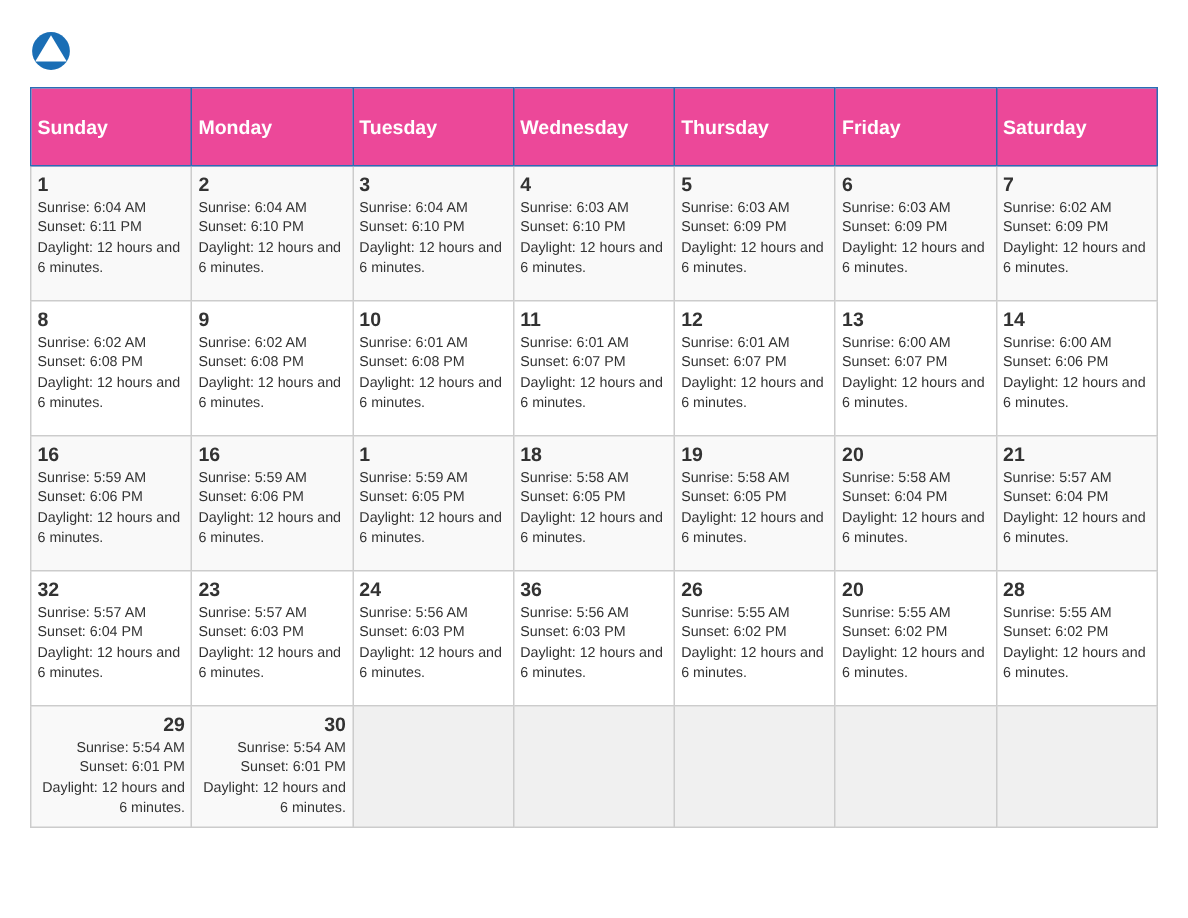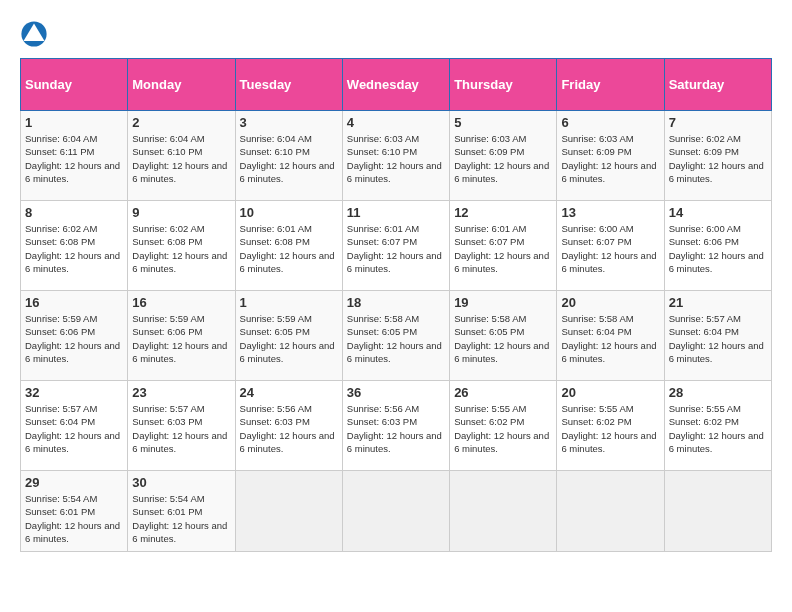--- a/index.html
+++ b/index.html
@@ -83,20 +83,21 @@
     .cell-info {
       font-size: 9.5px;
       line-height: 1.4;
       color: #333;
     }
     .empty-cell {
       background: #f0f0f0 !important;
     }
     .last-row td {
       height: 80px;
+      text-align: right;
     }
   </style>
 </head>
 <body>
 
 <div class="header">
   <div class="logo">
     <svg class="logo-icon" viewBox="0 0 40 40">
       <circle cx="20" cy="20" r="18" fill="#1a6eb5"></circle>
       <polygon points="20,5 35,30 5,30" fill="white"></polygon>

